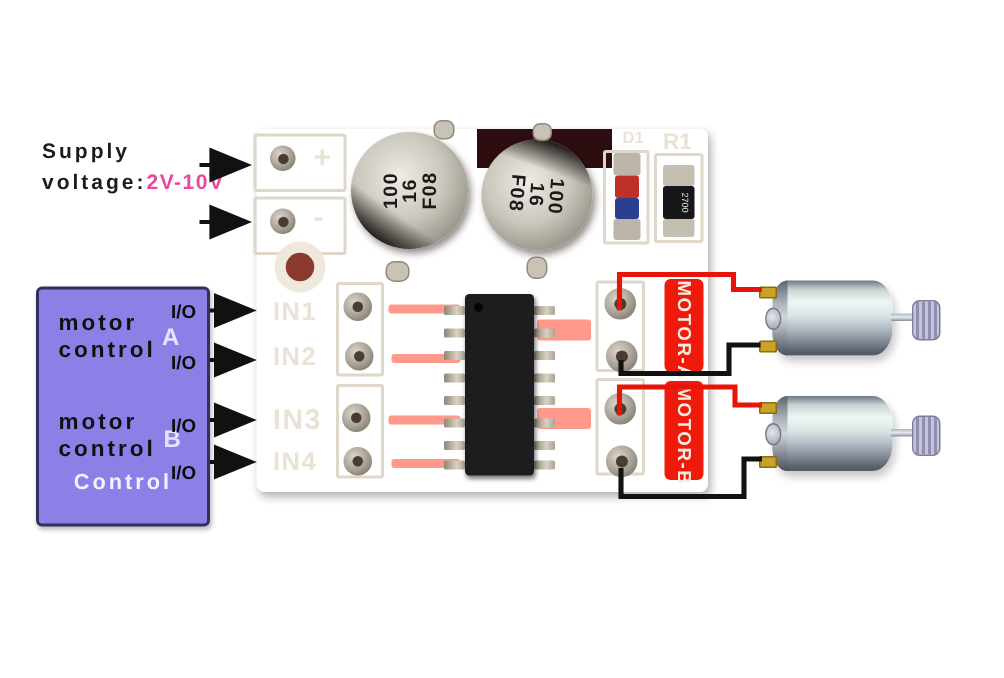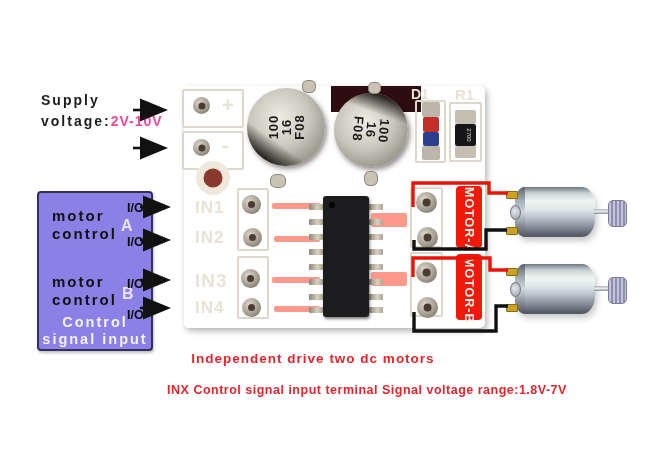--- a/index.html
+++ b/index.html
@@ -1,18 +1,18 @@
 <!DOCTYPE html>
 <html><head>
 <meta charset="utf-8">
 <style>
   html,body{margin:0;padding:0;background:#fff;}
   .canvas{position:relative;width:669px;height:452px;background:#ffffff;overflow:hidden;
           font-family:"Liberation Sans",sans-serif;}
-  .abs{position:absolute;margin-left:13px;}
+  .abs{position:absolute;}
 
   
   .supply{left:28px;top:90px;width:150px;color:#1c1c1c;font-size:14px;font-weight:bold;
           letter-spacing:2px;line-height:21px;}
   .supply .red{color:#ec4899;letter-spacing:1px;}
 
   .ctrlbox{left:24px;top:191px;width:116px;height:160px;background:#8b80e6;
            border:2px solid #34305e;border-radius:4px;box-sizing:border-box;
            box-shadow:1px 2px 3px rgba(0,0,0,.25);}
   .ctrlbox .mc{position:absolute;left:13px;color:#111;font-size:15px;font-weight:bold;
@@ -108,21 +108,20 @@
 
     <div class="mc" style="top:80px;">
       <span>motor</span><br>
       <span>control</span>
     </div>
     <div class="letter" style="left:83px;top:92px;">B</div>
     <div class="io" style="top:84px;">I/O</div>
     <div class="io" style="top:115px;">I/O</div>
 
     <div class="caption" style="top:121px;">Control</div>
-    <div class="caption" style="top:138px;">signal input</div>
   </div>
 
   <div class="abs pcb">
 
     <div class="darkzone" style="left:147px;top:0;width:90px;height:26px;"></div>
 
     <div class="silkbox" style="left:-2px;top:3px;width:62px;height:39px;"></div>
     <div class="silkbox" style="left:-2px;top:45px;width:62px;height:39px;"></div>
     <div class="pad" style="left:9px;top:11px;width:17px;height:17px;">
         <div class="hole"></div>
@@ -152,21 +151,21 @@
         <span>16</span><br>
         <span>F08</span>
       </div>
     </div>
 
     <div style="position:absolute;left:118px;top:-6px;width:12px;height:11px;border-radius:40%;background:#c9c3b6;border:1px solid #8f897c;"></div>
     <div style="position:absolute;left:184px;top:-4px;width:11px;height:10px;border-radius:40%;background:#c9c3b6;border:1px solid #8f897c;"></div>
     <div style="position:absolute;left:86px;top:88px;width:14px;height:12px;border-radius:40%;background:#c9c3b6;border:1px solid #8f897c;"></div>
     <div style="position:absolute;left:180px;top:85px;width:12px;height:13px;border-radius:40%;background:#c9c3b6;border:1px solid #8f897c;"></div>
 
-    <div class="silktext" style="left:227px;top:0;font-size:14px;">D1</div>
+    <div class="silktext" style="left:244px;top:0;font-size:11px;">D1</div>
     <div class="silkbox" style="left:231px;top:14px;width:31px;height:63px;"></div>
     <div class="dio" style="left:238px;top:16px;width:18px;height:15px;background:#bcb6aa;"></div>
     <div class="dio" style="left:239px;top:31px;width:16px;height:15px;background:#c03028;"></div>
     <div class="dio" style="left:239px;top:46px;width:16px;height:14px;background:#2b3f8e;"></div>
     <div class="dio" style="left:238px;top:60px;width:18px;height:14px;background:#bcb6aa;"></div>
 
     <div class="silktext" style="left:271px;top:0;font-size:15px;">R1</div>
     <div class="silkbox" style="left:265px;top:16px;width:33px;height:60px;"></div>
     <div class="dio" style="left:271px;top:24px;width:21px;height:14px;background:#c5bfb2;"></div>
     <div class="dio" style="left:271px;top:38px;width:21px;height:22px;background:#17171a;">
@@ -268,18 +267,16 @@
     <line x1="140" y1="240" x2="166" y2="240" stroke="#111" stroke-width="2.6" marker-end="url(#ah)"></line>
     <line x1="140" y1="280" x2="166" y2="280" stroke="#111" stroke-width="2.6" marker-end="url(#ah)"></line>
     <line x1="140" y1="308" x2="166" y2="308" stroke="#111" stroke-width="2.6" marker-end="url(#ah)"></line>
 
     <polyline points="413,207 413,183 489,183 489,193 508,193" fill="none" stroke="#e81408" stroke-width="3.4"></polyline>
     <polyline points="414,240 414,249 486,249 486,230 507,230" fill="none" stroke="#111" stroke-width="3.4"></polyline>
     <polyline points="413,277 413,258 490,258 490,270 508,270" fill="none" stroke="#e81408" stroke-width="3.4"></polyline>
     <polyline points="414,312 414,331 496,331 496,306 508,306" fill="none" stroke="#111" stroke-width="3.4"></polyline>
   </svg>
 
-  <div class="abs cap1">Independent drive two dc motors</div>
-  <div class="abs cap2">INX Control signal input terminal Signal voltage range:1.8V-7V</div>
   <div class="abs cap3">
   </div>
 
 </div>
 
 </body></html>

